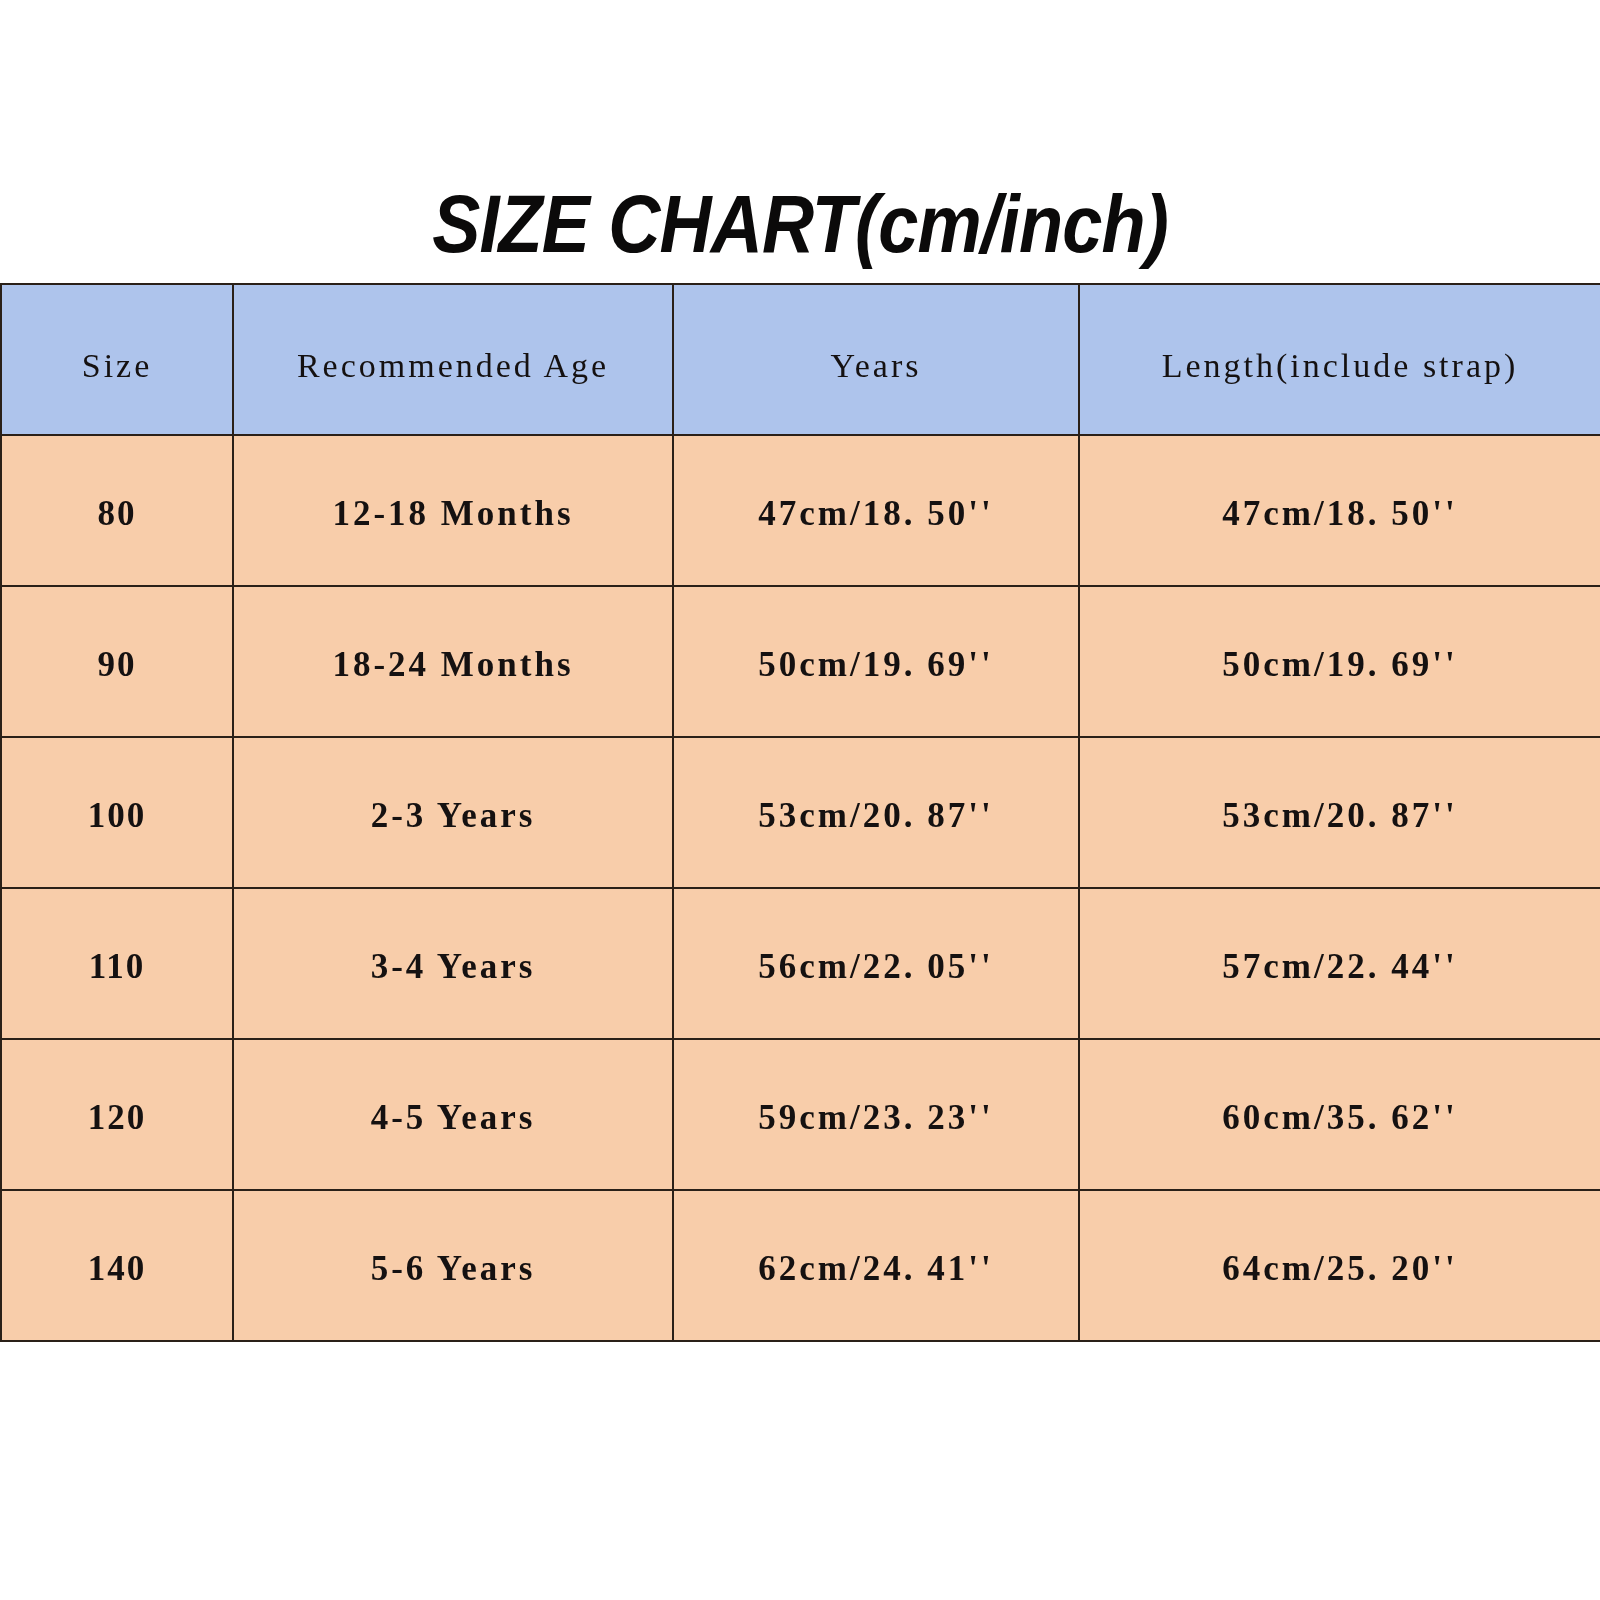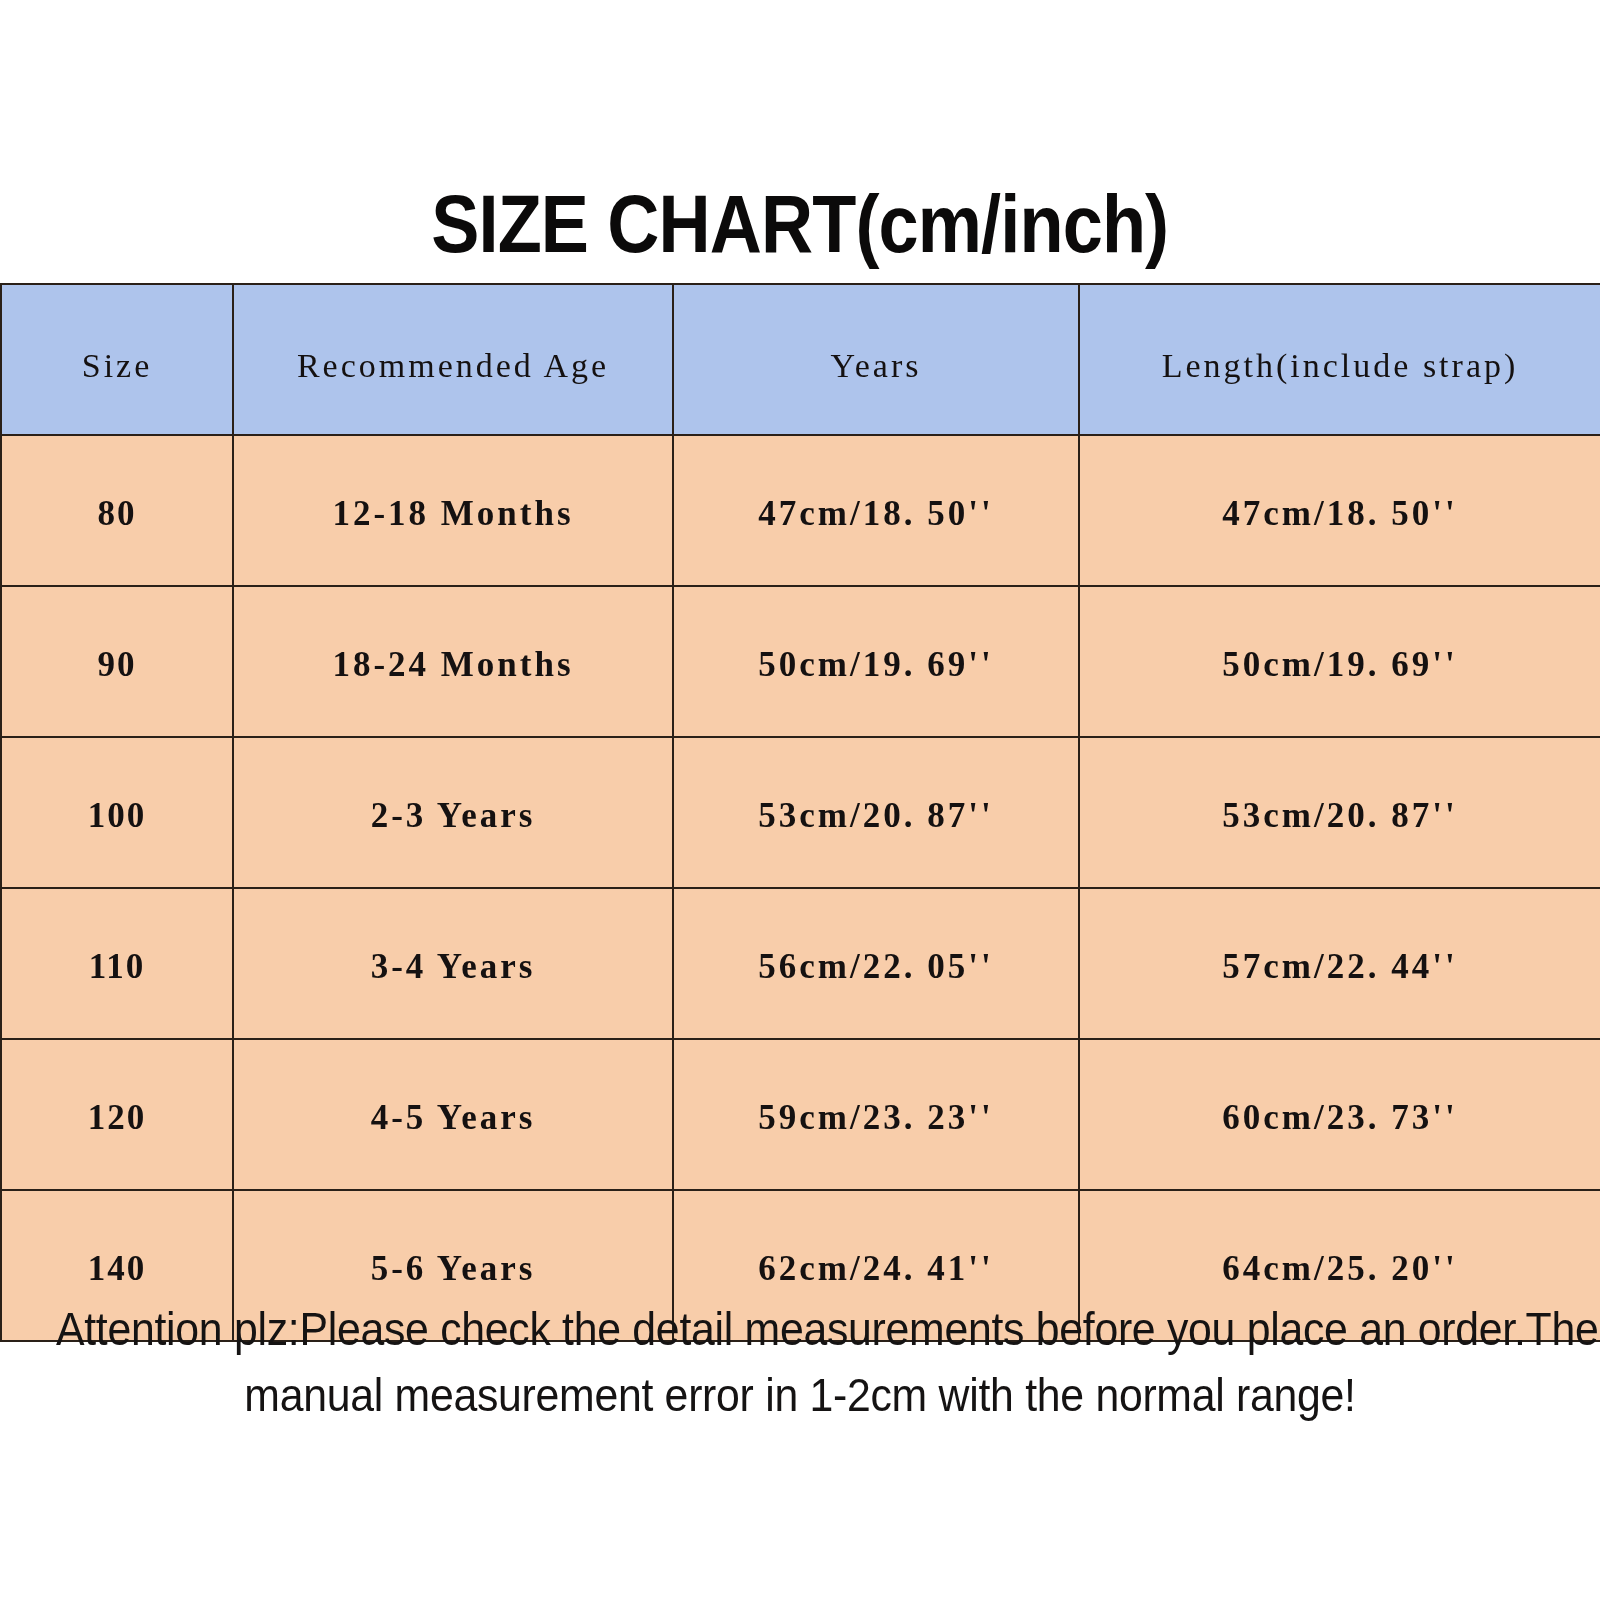--- a/index.html
+++ b/index.html
@@ -23,20 +23,21 @@
     box-sizing: border-box;
   }
 
   
   .title-wrap {
     position: absolute;
     top: 176px;
     left: 0;
     width: 1600px;
     text-align: center;
+    font-style: italic;
   }
   .chart-title {
     display: inline-block;
     font-family: "Liberation Sans", sans-serif;
     font-weight: 700;
     font-size: 82px;
     line-height: 96px;
     letter-spacing: -1px;
     color: #0b0a0a;
     transform: scaleX(0.88);
@@ -155,29 +156,25 @@
       <tr>
         <td class="cell-size">110</td>
         <td>3-4 Years</td>
         <td>56cm/22. 05''</td>
         <td>57cm/22. 44''</td>
       </tr>
       <tr>
         <td class="cell-size">120</td>
         <td>4-5 Years</td>
         <td>59cm/23. 23''</td>
-        <td>60cm/23. 73''</td>
+        <td>60cm/35. 62''</td>
       </tr>
       <tr>
         <td class="cell-size">140</td>
         <td>5-6 Years</td>
         <td>62cm/24. 41''</td>
         <td>64cm/25. 20''</td>
       </tr>
     </tbody>
   </table>
 
-  <div class="note">
-    <span class="note-line">Attention plz:Please check the detail measurements before you place an order.The</span>
-    <span class="note-line">manual measurement error in 1-2cm with the normal range!</span>
-  </div>
 
 </div>
 
 </body></html>

